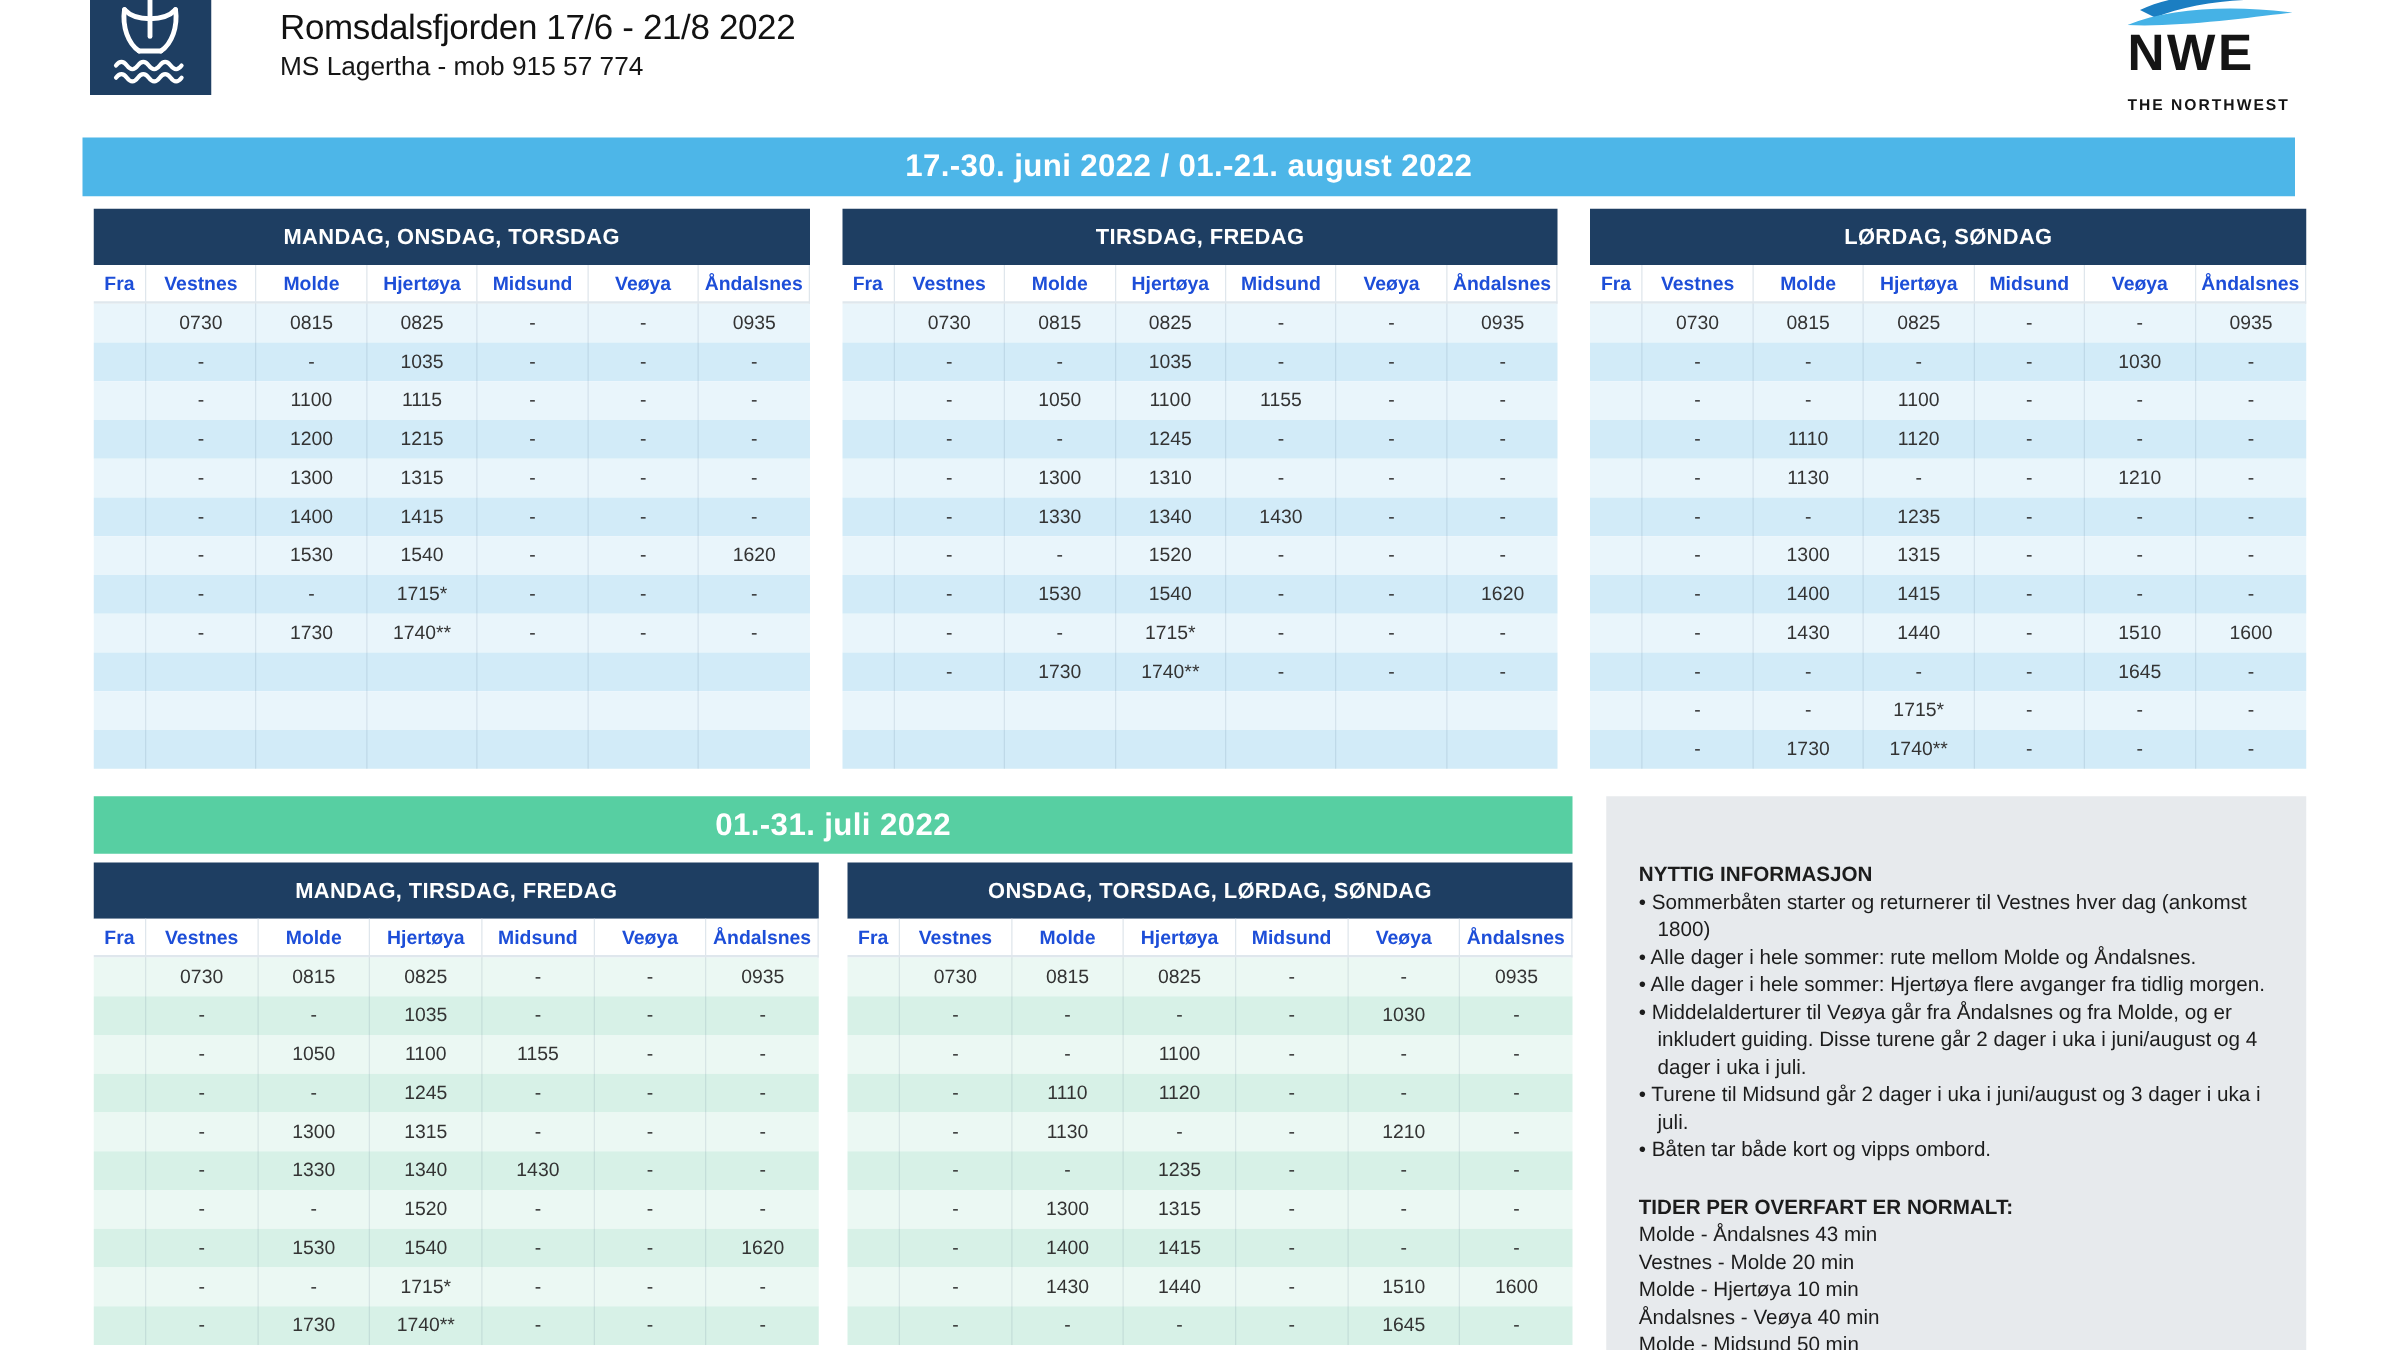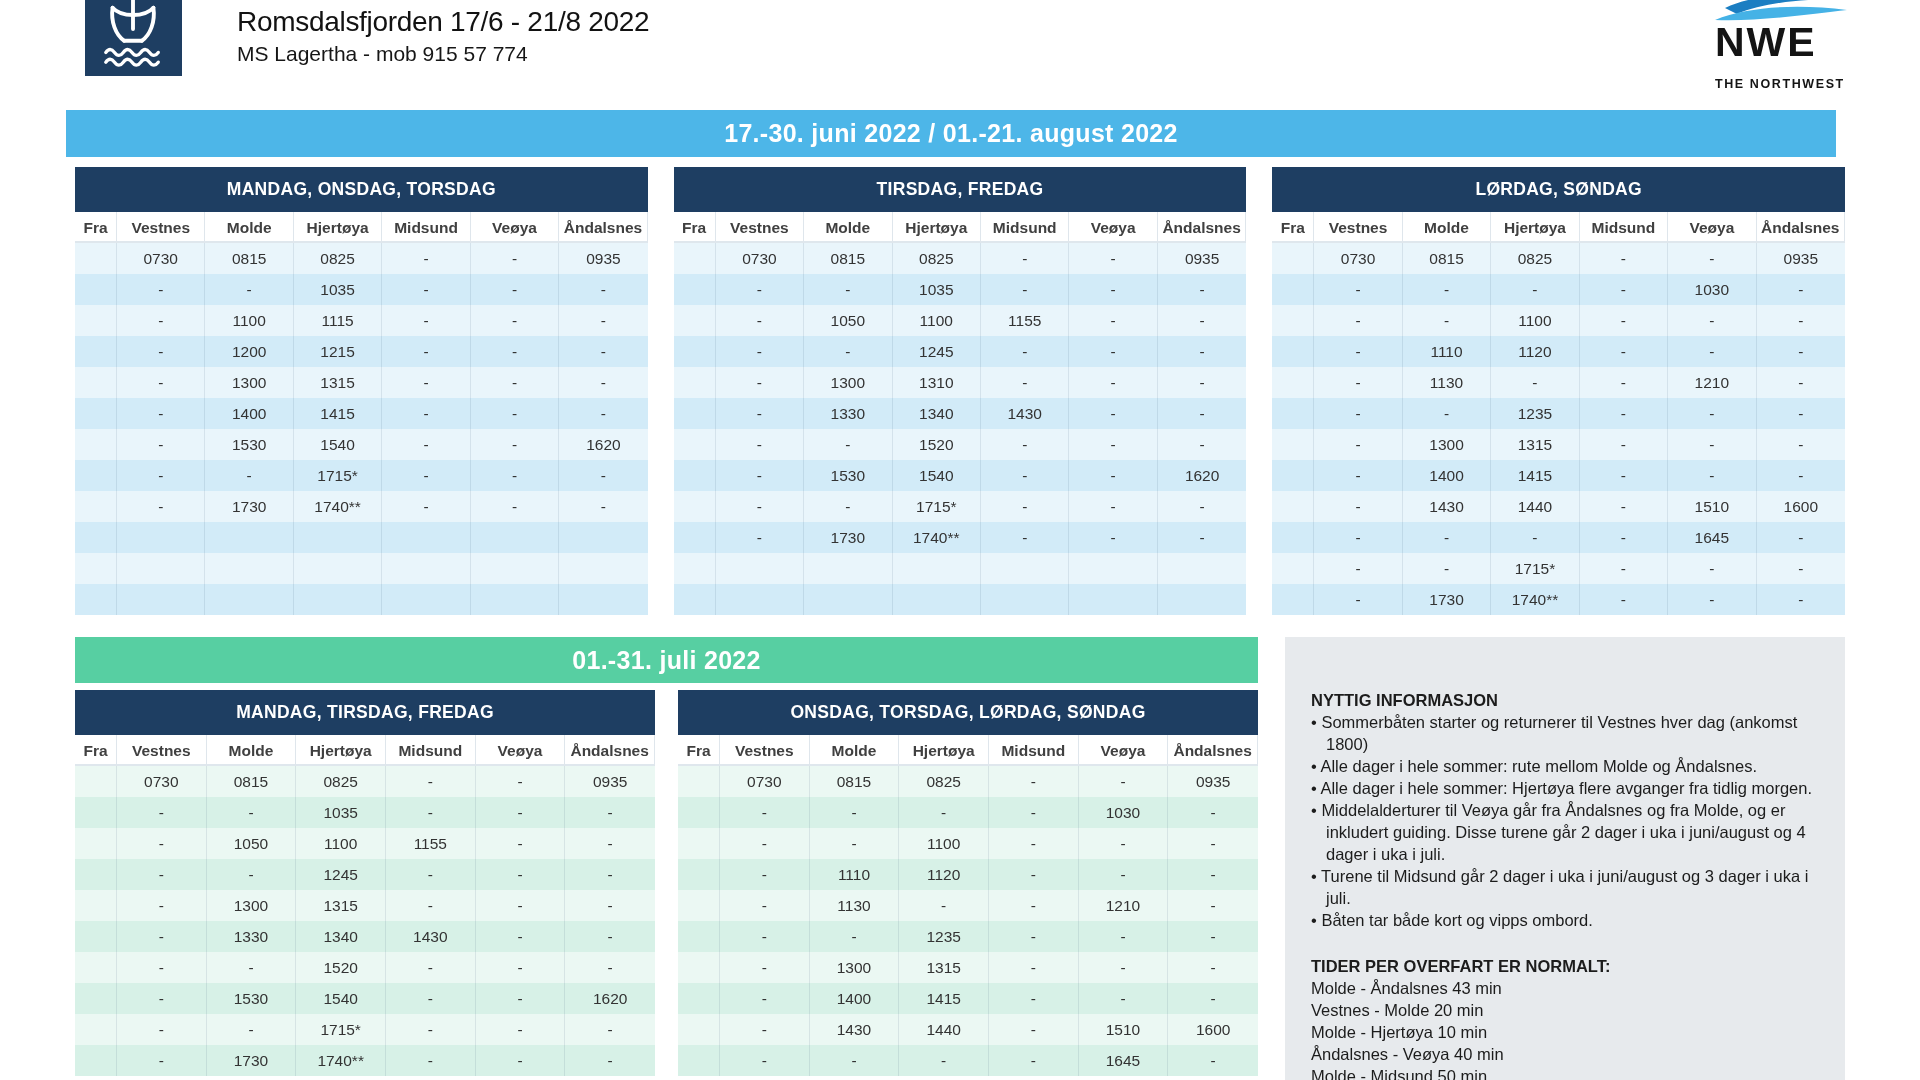--- a/index.html
+++ b/index.html
@@ -7,21 +7,21 @@
     --stripe-blue-a:#e9f5fb; --stripe-blue-b:#d2ebf8;
     --stripe-green-a:#ebf8f3; --stripe-green-b:#d7f1e7;
     --info-bg:#e7eaed;
   }
   *{box-sizing:border-box; margin:0; padding:0;}
   html,body{width:1920px; height:1080px; overflow:hidden; background:#fff;
     font-family:"Liberation Sans", sans-serif; color:#222;}
   .page{position:relative; width:1920px; height:1080px;}
 
   
-  .hdr{position:absolute; left:85px; top:0; width:1770px; height:95px;}
+  .hdr{position:absolute; left:72px; top:0; width:1770px; height:95px;}
   .logo-box{position:absolute; left:0; top:0; width:97px; height:76px;
     background:var(--navy); overflow:hidden;}
   .logo-box svg{position:absolute; left:13px; top:-10px;}
   .hdr-title{position:absolute; left:152px; top:6px; font-size:28px; color:#121212; letter-spacing:-0.3px;}
   .hdr-sub{position:absolute; left:152px; top:42px; font-size:21px; color:#161616;}
   .brand{position:absolute; right:2px; top:-8px; width:138px; text-align:left; overflow:hidden; height:100px;}
   .brand-waves{height:30px; overflow:hidden;}
   .brand-name{font-size:41px; font-weight:700; letter-spacing:2px; color:#141414; line-height:40px;}
   .brand-t1{font-size:12.5px; font-weight:700; letter-spacing:1.6px; color:#141414; margin-top:15px;}
   .brand-t2{font-size:16px; letter-spacing:4.6px; color:#8e9399; margin-top:1px;}
@@ -37,21 +37,21 @@
   .tables-bot{position:absolute; left:75px; top:690px; width:1183px; display:flex; gap:23px;}
   .timetable{flex:1 1 0;}
   .day-bar{height:45px; background:var(--navy); color:#fff; font-size:17.5px; font-weight:700;
     letter-spacing:0.3px; display:flex; align-items:center; justify-content:center;}
   .grid{width:100%;}
   .row{display:grid; grid-template-columns:42px repeat(6,1fr); height:31px;}
   .cell{display:flex; align-items:center; justify-content:center; font-size:15.5px; color:#333;
     border-right:1px solid rgba(30,62,98,0.10); height:31px;}
   .cell:last-child{border-right:none;}
   .row.head{background:#fff; border-bottom:2px solid #dfe7ed;}
-  .row.head .cell{font-weight:700; color:#404040; border-right:1px solid #dfe6ec; font-size:15.5px;}
+  .row.head .cell{font-weight:700; color:#1d4ed8; border-right:1px solid #dfe6ec; font-size:15.5px;}
   .season-blue .row:nth-child(even){background:var(--stripe-blue-a);}
   .season-blue .row:nth-child(odd){background:var(--stripe-blue-b);}
   .season-green .row:nth-child(even){background:var(--stripe-green-a);}
   .season-green .row:nth-child(odd){background:var(--stripe-green-b);}
   .season-blue .row.head, .season-green .row.head{background:#fff;}
 
   
   .info{position:absolute; left:1285px; top:637px; width:560px; height:500px;
     background:var(--info-bg); padding:52px 26px 0 26px; font-size:16.5px; line-height:22px; color:#1c1c1c;}
   .info-h{font-weight:700;}

